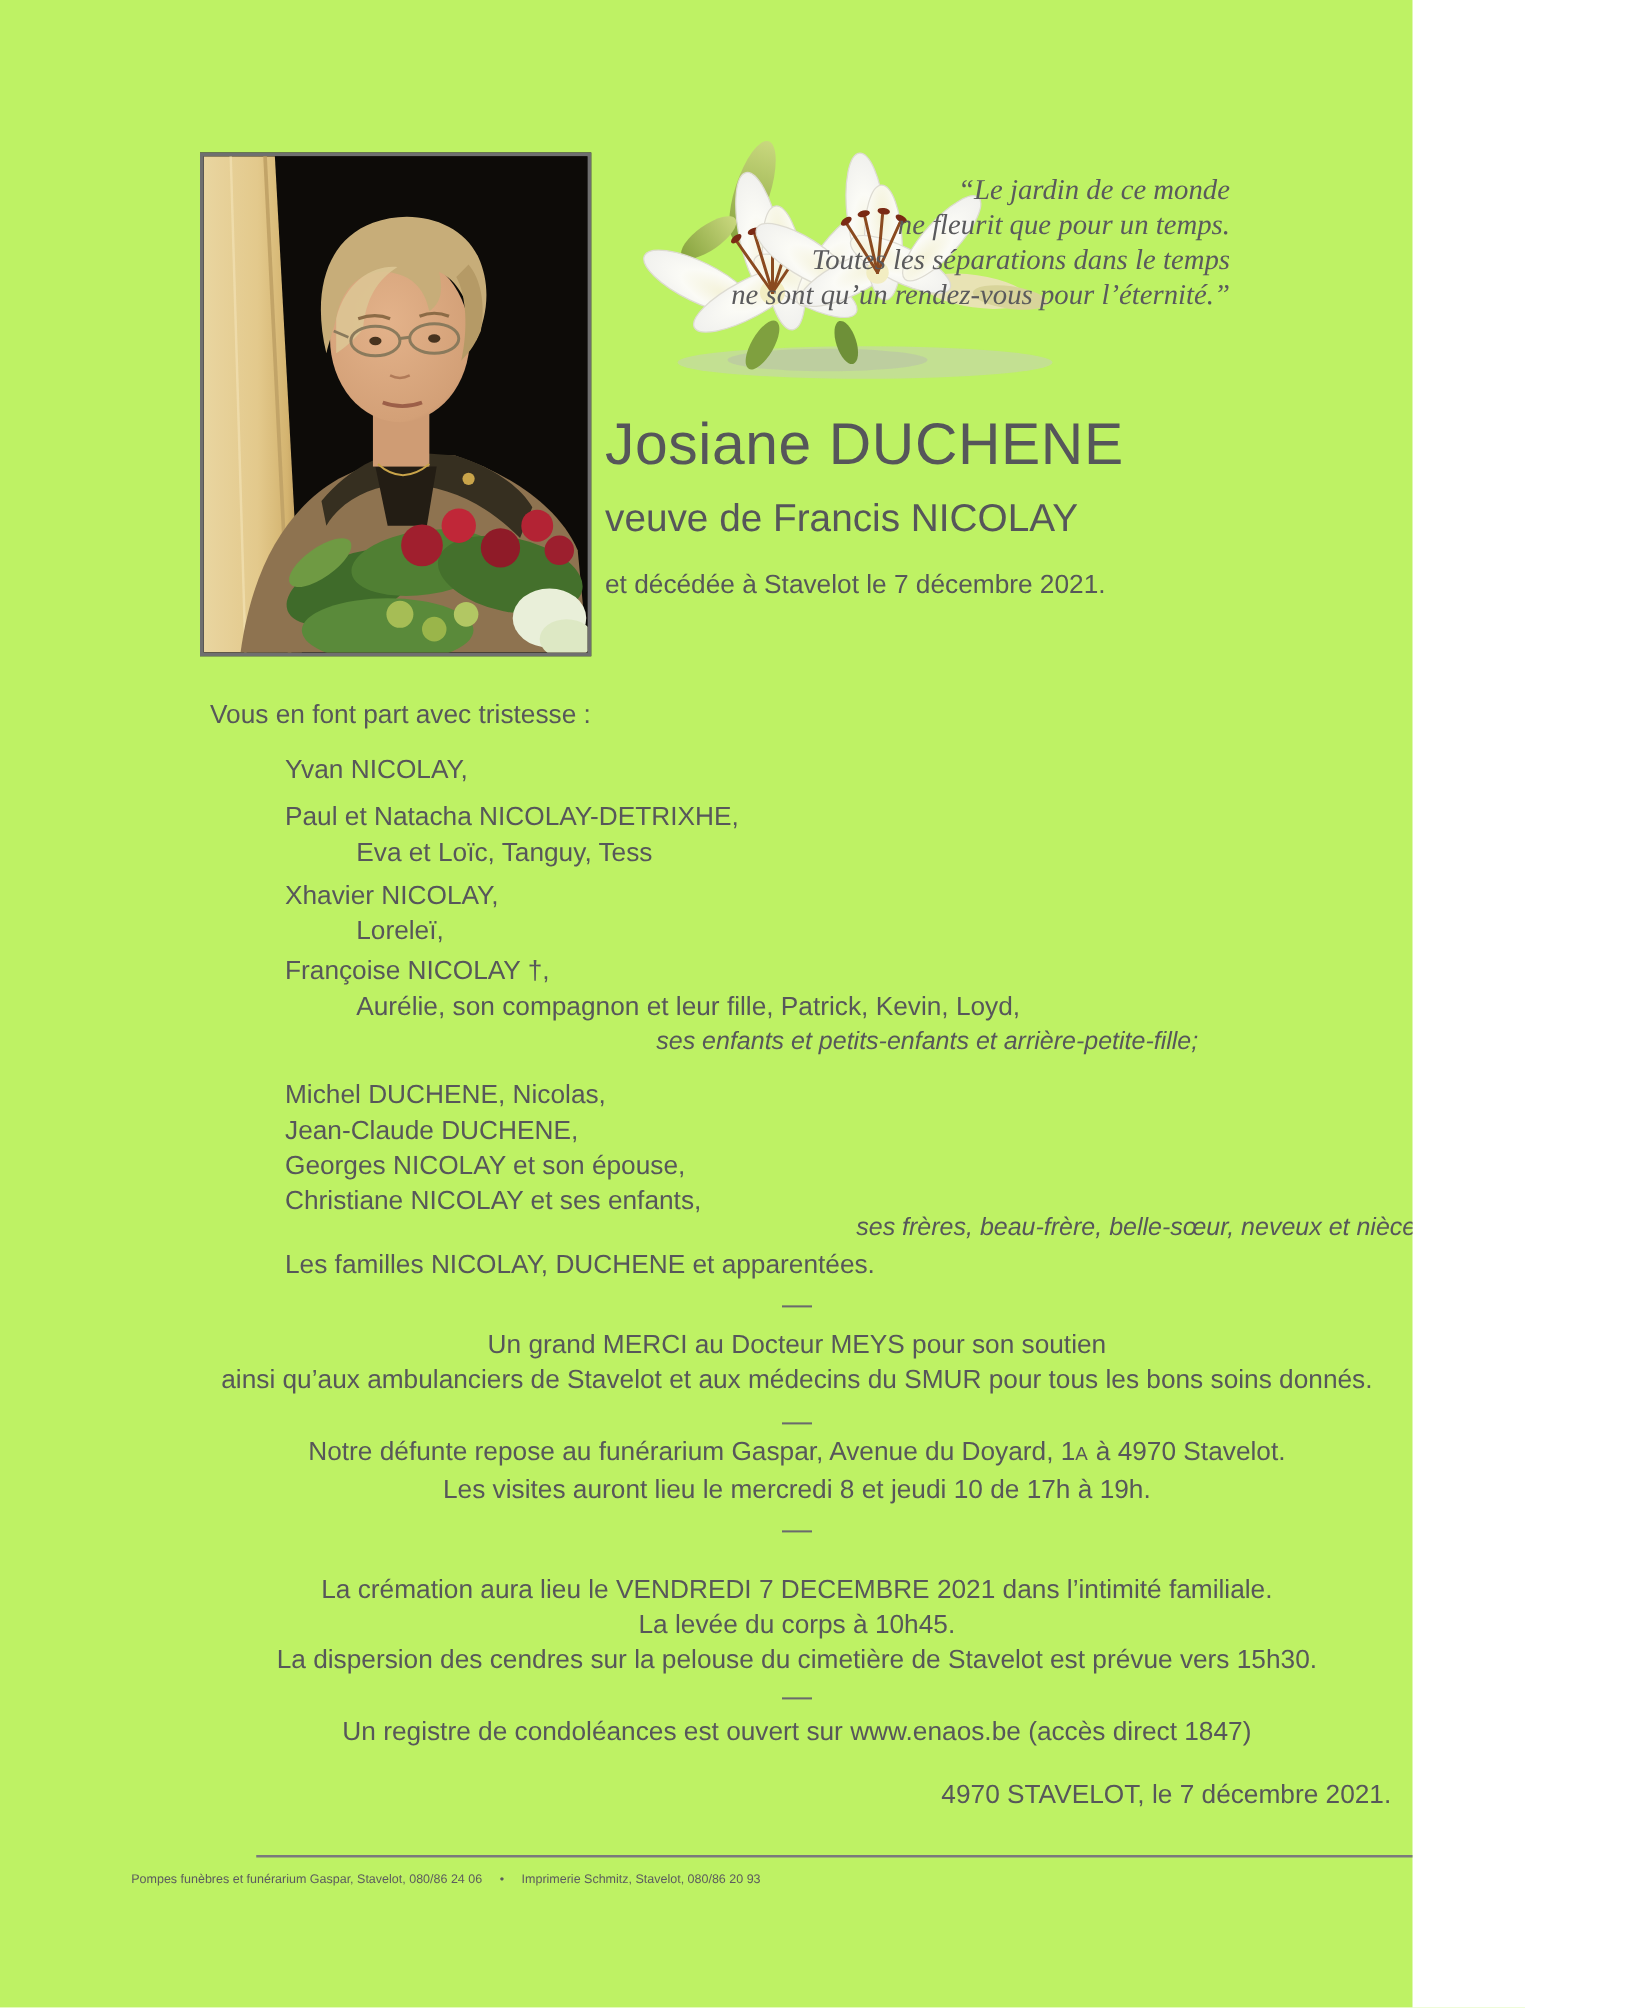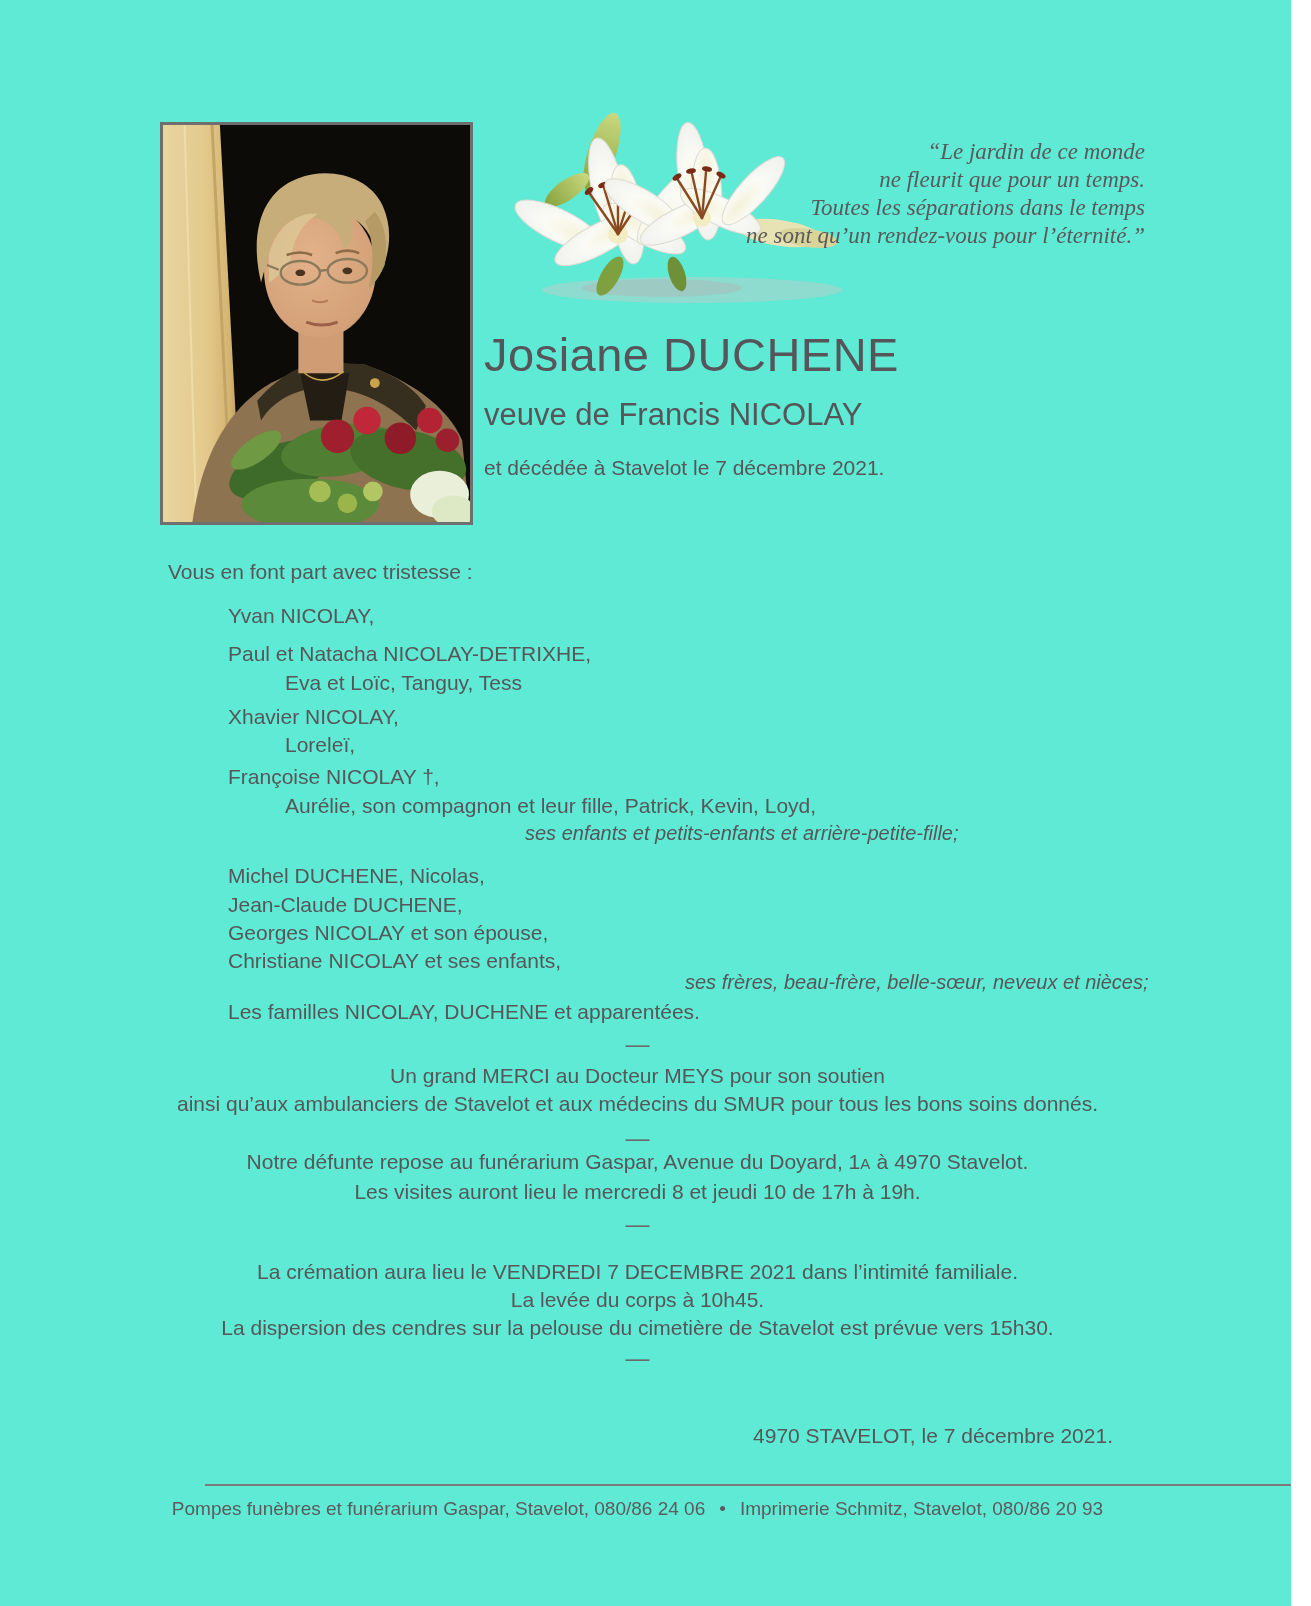--- a/index.html
+++ b/index.html
@@ -1,19 +1,19 @@
 <!DOCTYPE html>
 <html><head>
 <meta charset="utf-8">
 <style>
   html,body{margin:0;padding:0;background:#ffffff;}
   .page{
     position:relative;
-    width:1291px;height:1606px;
-    background:#5eead4;
+    width:1130px;height:1606px;
+    background:#bef264;
     font-family:"Liberation Sans",sans-serif;
     color:#57575a;
     overflow:hidden;
   }
   
   .photo{
     position:absolute;left:160px;top:122px;width:313px;height:403px;
     border:3px solid #6f6f6f;box-sizing:border-box;background:#0c0a07;
   }
   .photo svg{display:block;width:100%;height:100%;}
@@ -39,21 +39,21 @@
   .frow{position:absolute;left:0;white-space:nowrap;}
   .ind2{left:57px;}
   .it{font-style:italic;font-size:20px;}
   .note-center{position:absolute;left:297px;white-space:nowrap;font-style:italic;font-size:20px;}
   
   .ccol{position:absolute;left:105px;width:1065px;text-align:center;font-size:21px;line-height:28px;}
   .dash{font-size:24px;color:#6a6a6d;}
   .smallcap{font-size:15px;letter-spacing:0.5px;}
   .signature{position:absolute;left:105px;top:1424px;width:1008px;text-align:right;font-size:21px;}
   .rule{position:absolute;left:205px;top:1484px;width:1086px;height:2px;background:#7a7a7c;}
-  .footer{position:absolute;left:105px;top:1498px;width:1065px;text-align:center;font-size:19px;color:#5c5c5e;}
+  .footer{position:absolute;left:105px;top:1498px;width:1065px;font-size:10px;color:#5c5c5e;}
   .footer .sep{padding:0 14px;}
 </style>
 </head>
 <body>
 
 <div class="page">
 
   <div class="photo">
     <svg viewBox="0 0 313 403" preserveAspectRatio="none">
       <defs>
@@ -245,20 +245,23 @@
   <div class="ccol dash" style="top:1210px">—</div>
 
   <div class="ccol" style="top:1258px">
     <div>La crémation aura lieu le VENDREDI 7 DECEMBRE 2021 dans l’intimité familiale.</div>
     <div>La levée du corps à 10h45.</div>
     <div>La dispersion des cendres sur la pelouse du cimetière de Stavelot est prévue vers 15h30.</div>
   </div>
 
   <div class="ccol dash" style="top:1344px">—</div>
 
+  <div class="ccol" style="top:1372px">
+    <div>Un registre de condoléances est ouvert sur www.enaos.be (accès direct 1847)</div>
+  </div>
 
   <div class="signature">4970 STAVELOT, le 7 décembre 2021.</div>
 
   <div class="rule"></div>
   <div class="footer">
     <span>Pompes funèbres et funérarium Gaspar, Stavelot, 080/86 24 06</span><span class="sep">•</span><span>Imprimerie Schmitz, Stavelot, 080/86 20 93</span>
   </div>
 
 </div>
 

